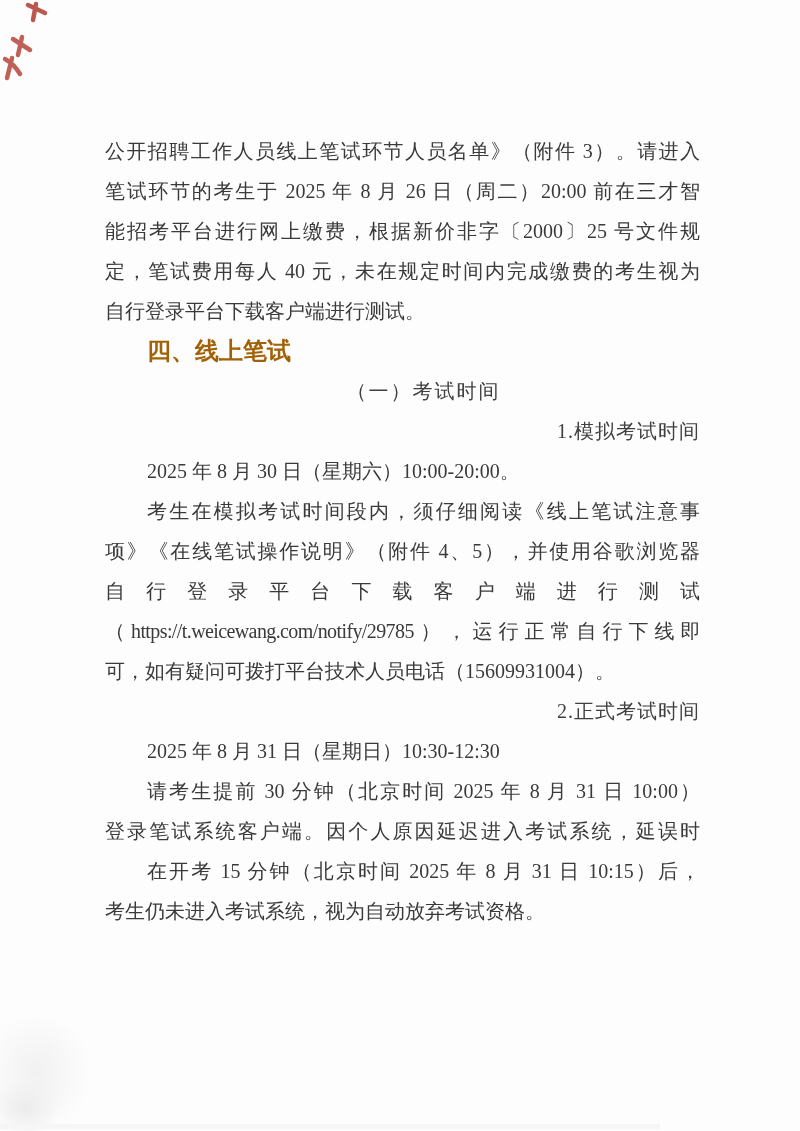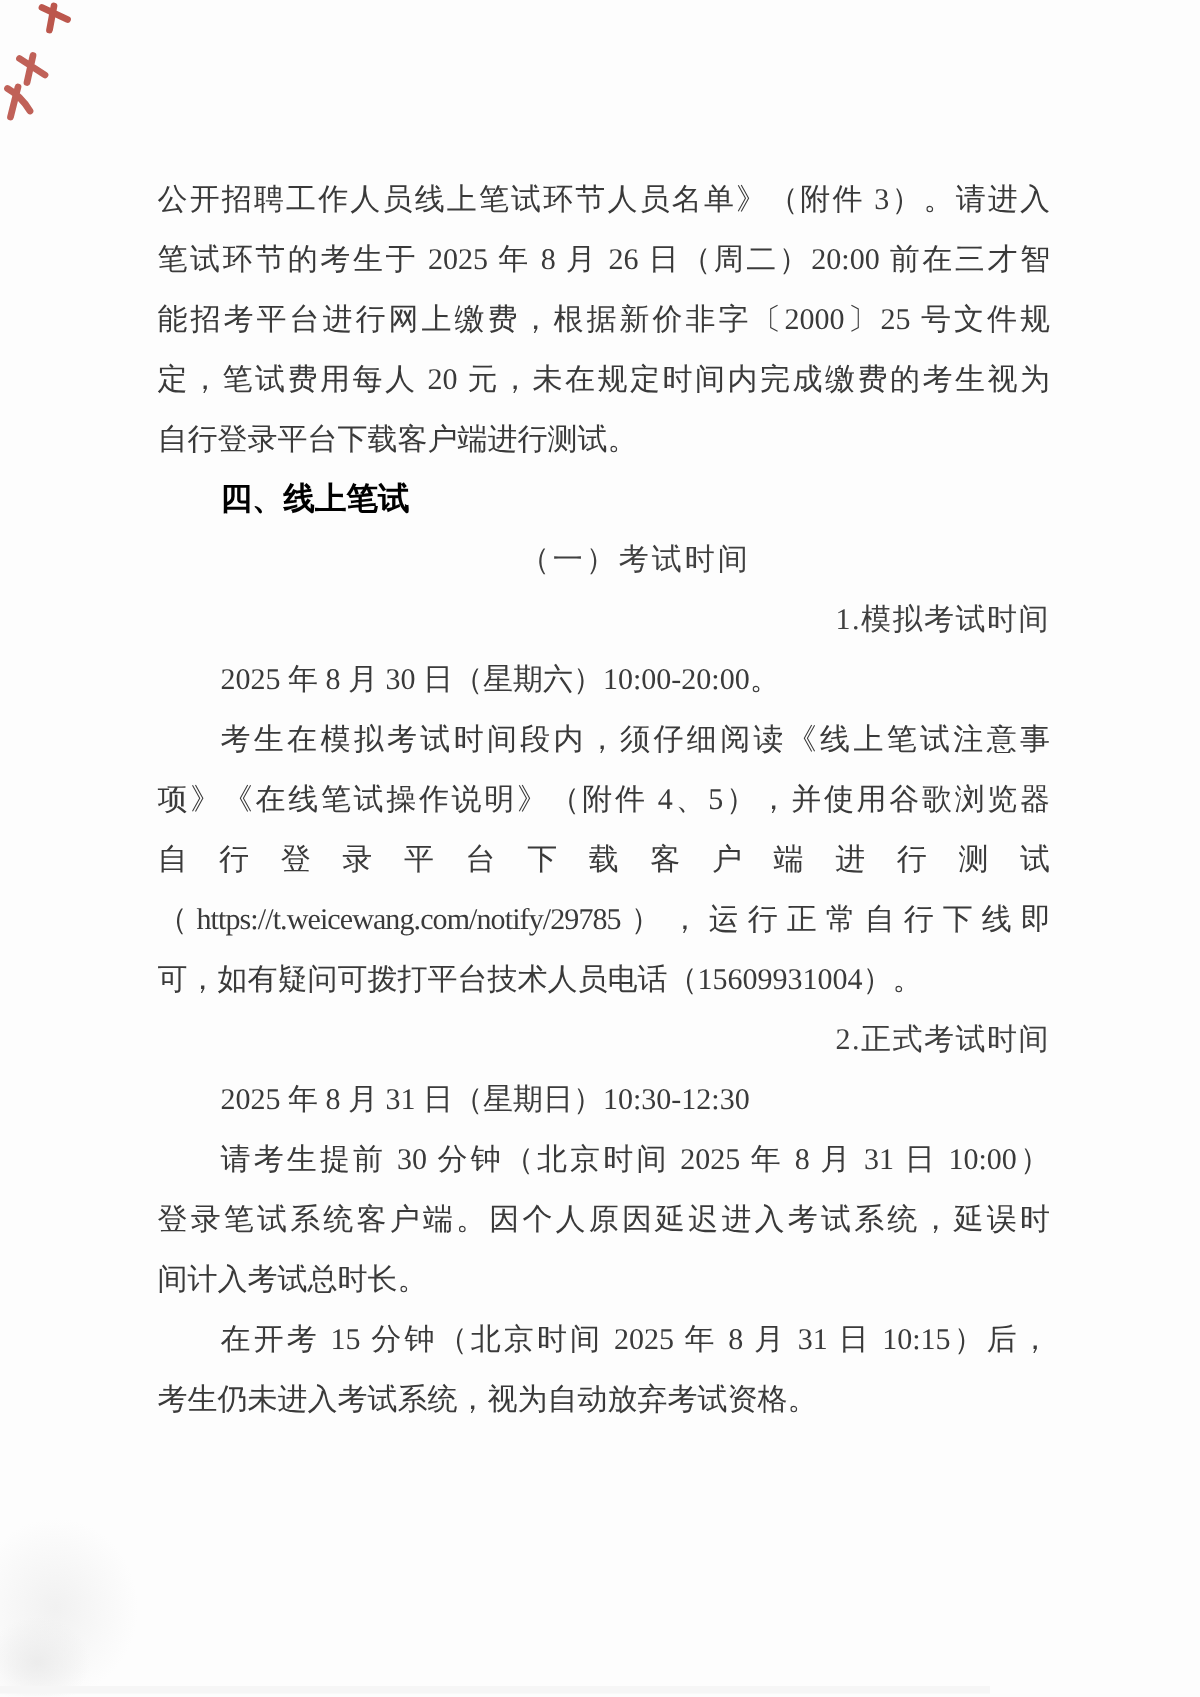--- a/index.html
+++ b/index.html
@@ -3,37 +3,37 @@
 <meta charset="utf-8">
 <style>
   html,body{margin:0;padding:0;}
   body{
     width:800px;height:1131px;position:relative;overflow:hidden;
     background:#fcfcfc;
     font-family:"Liberation Serif","DejaVu Serif",serif;
   }
   .scan-page{position:absolute;inset:0;background:#fdfdfd;}
   .textblock{
-    position:absolute;left:105px;top:113px;width:595px;
+    position:absolute;left:105px;top:131px;width:595px;
     color:#3a3a3a;font-size:20px;
   }
   .line{
     height:40px;line-height:40px;overflow:hidden;
     white-space:nowrap;text-align:left;
   }
   .fill{
     white-space:normal;
     text-align:justify;text-align-last:justify;
     -moz-text-align-last:justify;text-justify:inter-character;
   }
   .indent{text-indent:42px;}
   .tight{letter-spacing:-0.6px;}
   .h1{
     font-family:"Liberation Sans","DejaVu Sans",sans-serif;
-    font-weight:700;color:#000000;font-size:21px;
+    font-weight:700;color:#a16207;font-size:24px;
   }
   .kaiti{letter-spacing:2px;color:#404040;text-align:center;}
   .kaiti-s{letter-spacing:1px;color:#404040;text-align:right;}
   
   .ink{position:absolute;left:0;top:0;}
   
   .smudge-bl{
     position:absolute;left:-18px;top:1012px;width:110px;height:120px;
     background:radial-gradient(closest-side,#f1f1f1,rgba(255,255,255,0));
     border-radius:50%;
@@ -56,36 +56,35 @@
   <svg class="ink" width="60" height="90" viewBox="0 0 60 90">
     <path d="M28 5 L45 13 M36 4 L33 20" stroke="#b03a2e" stroke-width="4.5" stroke-linecap="round" fill="none" opacity="0.85"></path>
     <path d="M13 39 L30 50 M22 37 L18 55" stroke="#b03a2e" stroke-width="4.5" stroke-linecap="round" fill="none" opacity="0.8"></path>
     <path d="M5 59 Q14 64 20 74 M12 58 L7 78" stroke="#b03a2e" stroke-width="4.5" stroke-linecap="round" fill="none" opacity="0.8"></path>
   </svg>
 
   <div class="textblock">
     <div class="line fill">公开招聘工作人员线上笔试环节人员名单》（附件 3）。请进入</div>
     <div class="line fill">笔试环节的考生于 2025 年 8 月 26 日（周二）20:00 前在三才智</div>
     <div class="line fill">能招考平台进行网上缴费，根据新价非字〔2000〕25 号文件规</div>
-    <div class="line fill">定，笔试费用每人 20 元，未在规定时间内完成缴费的考生视为</div>
+    <div class="line fill">定，笔试费用每人 40 元，未在规定时间内完成缴费的考生视为</div>
     <div class="line">自行登录平台下载客户端进行测试。</div>
     <div class="line h1 indent">四、线上笔试</div>
     <div class="line kaiti indent">（一）考试时间</div>
     <div class="line kaiti-s indent">1.模拟考试时间</div>
     <div class="line indent">2025 年 8 月 30 日（星期六）10:00-20:00。</div>
     <div class="line fill indent">考生在模拟考试时间段内，须仔细阅读《线上笔试注意事</div>
     <div class="line fill">项》《在线笔试操作说明》（附件 4、5），并使用谷歌浏览器</div>
     <div class="line fill">自行登录平台下载客户端进行测试</div>
     <div class="line fill tight">（https://t.weicewang.com/notify/29785），运行正常自行下线即</div>
     <div class="line">可，如有疑问可拨打平台技术人员电话（15609931004）。</div>
     <div class="line kaiti-s indent">2.正式考试时间</div>
     <div class="line indent">2025 年 8 月 31 日（星期日）10:30-12:30</div>
     <div class="line fill indent">请考生提前 30 分钟（北京时间 2025 年 8 月 31 日 10:00）</div>
     <div class="line fill">登录笔试系统客户端。因个人原因延迟进入考试系统，延误时</div>
-    <div class="line">间计入考试总时长。</div>
     <div class="line fill indent">在开考 15 分钟（北京时间 2025 年 8 月 31 日 10:15）后，</div>
     <div class="line">考生仍未进入考试系统，视为自动放弃考试资格。</div>
   </div>
 
   <div class="smudge-bl"></div>
   <div class="smudge-bl2"></div>
   <div class="edge-bottom"></div>
 </div>
 
 </body></html>

